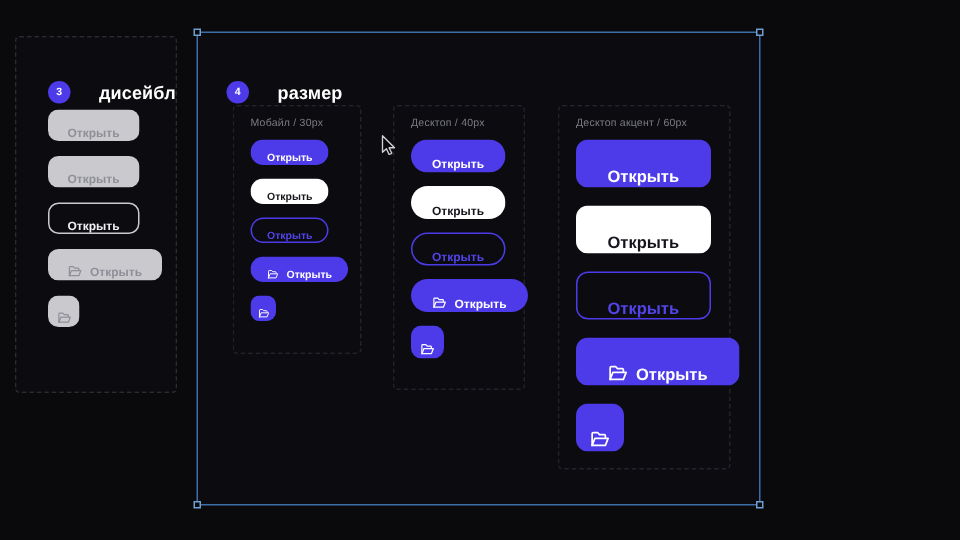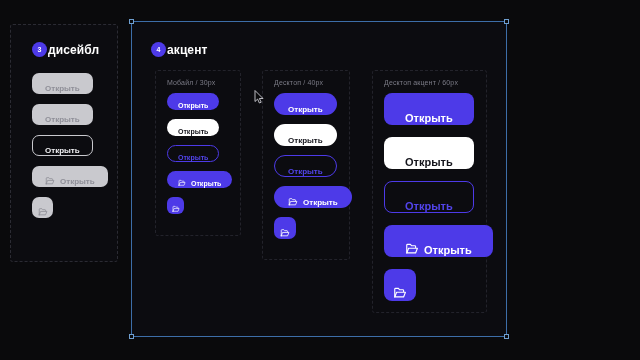--- a/index.html
+++ b/index.html
@@ -49,21 +49,22 @@
   .handle.tl { left: -3px;  top: -3px; }
   .handle.tr { right: -3px; top: -3px; }
   .handle.bl { left: -3px;  bottom: -3px; }
   .handle.br { right: -3px; bottom: -3px; }
 
   
   .sec-header {
     position: absolute;
     display: flex;
     align-items: flex-end;
-    gap: 1px;
+    gap: 19px;
+    margin-top: 12px;
   }
   #header-disabled { left: 32px; top: 42px; }
   #header-size     { left: 151px; top: 42px; }
 
   .badge {
     width: 15px; height: 15px;
     border-radius: 50%;
     background: #4d3ae8;
     color: #ffffff;
     font-size: 7px;
@@ -218,21 +219,21 @@
 
   <div id="section-size">
     <span class="handle tl"></span>
     <span class="handle tr"></span>
     <span class="handle bl"></span>
     <span class="handle br"></span>
   </div>
 
   <div class="sec-header" id="header-size">
     <span class="badge">4</span>
-    <span class="sec-title">акцент</span>
+    <span class="sec-title">размер</span>
   </div>
 
   <div class="col" id="col-mobile">
     <span class="col-label">Мобайл / 30px</span>
     <div class="col-buttons">
         <div class="btn sz-30 v-primary">
           <span class="btn-label">Открыть</span>
         </div>
         <div class="btn sz-30 v-secondary">
           <span class="btn-label">Открыть</span>

